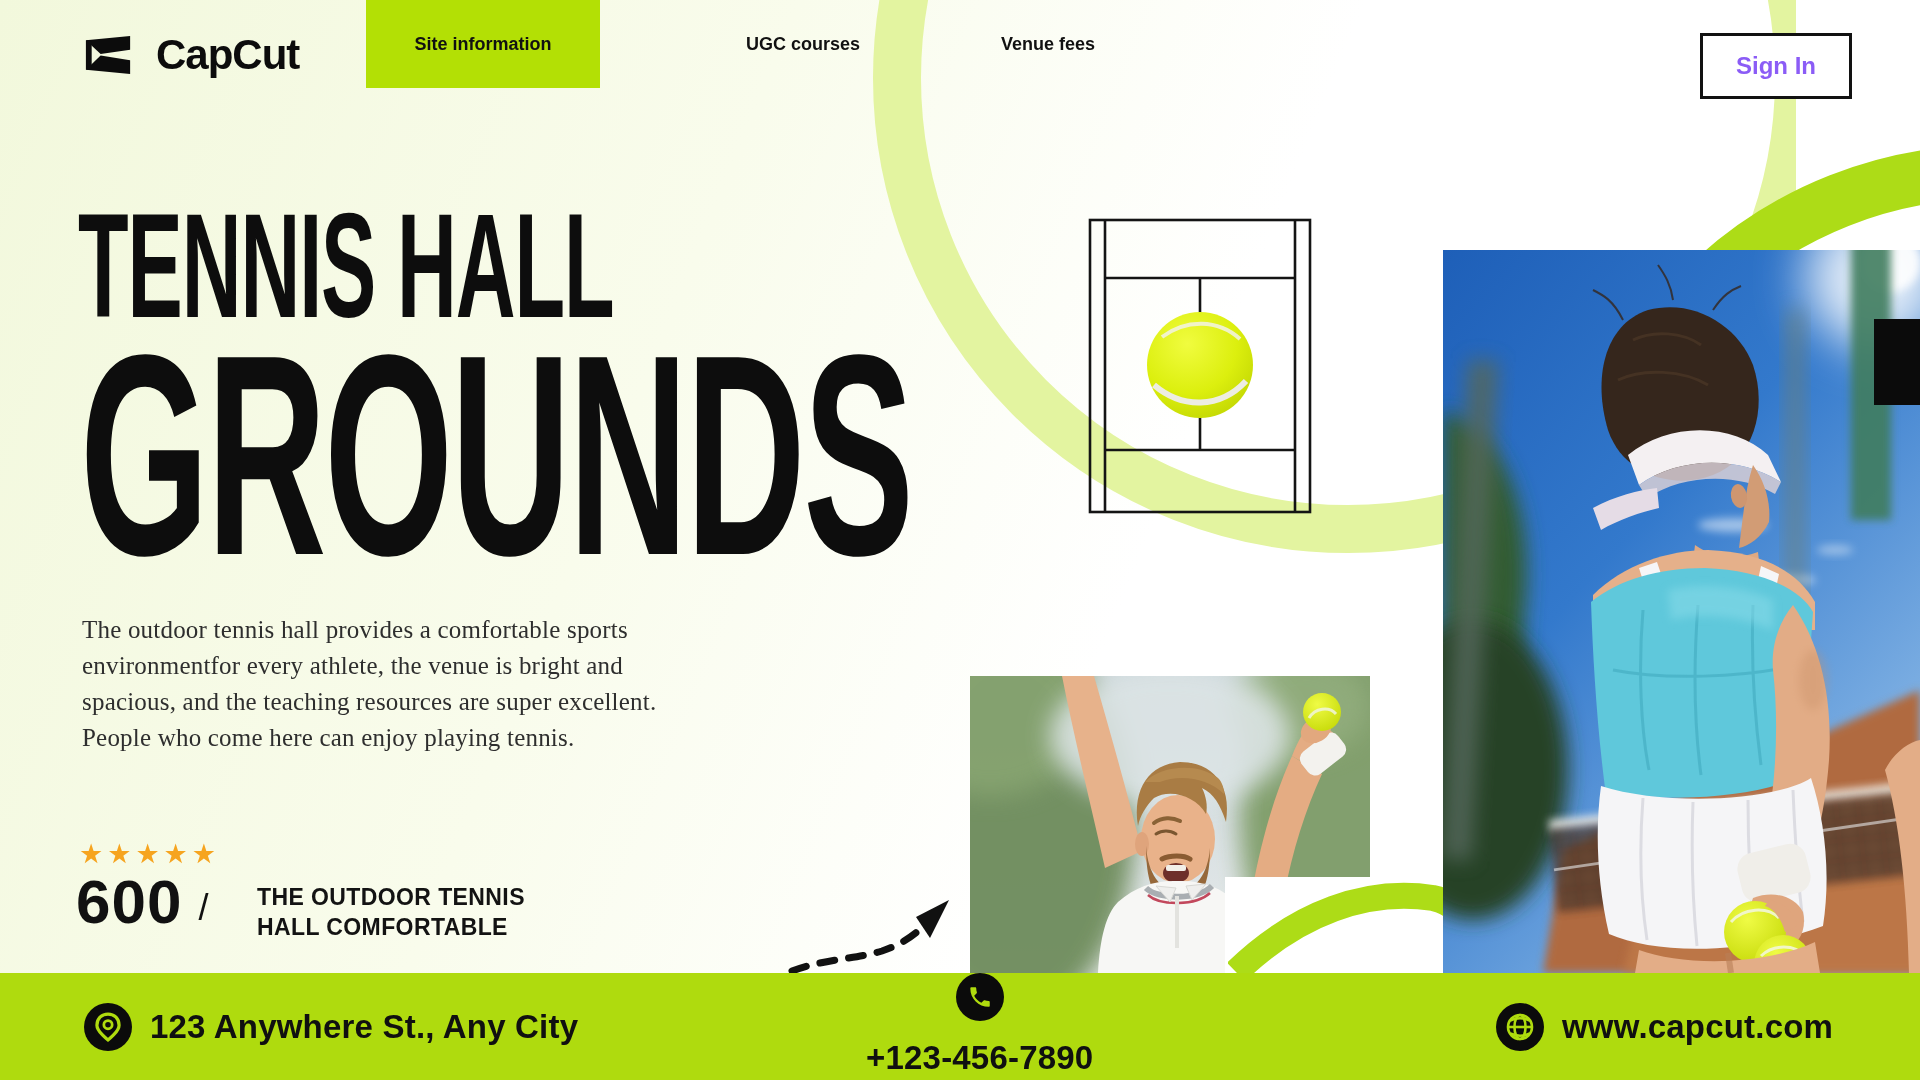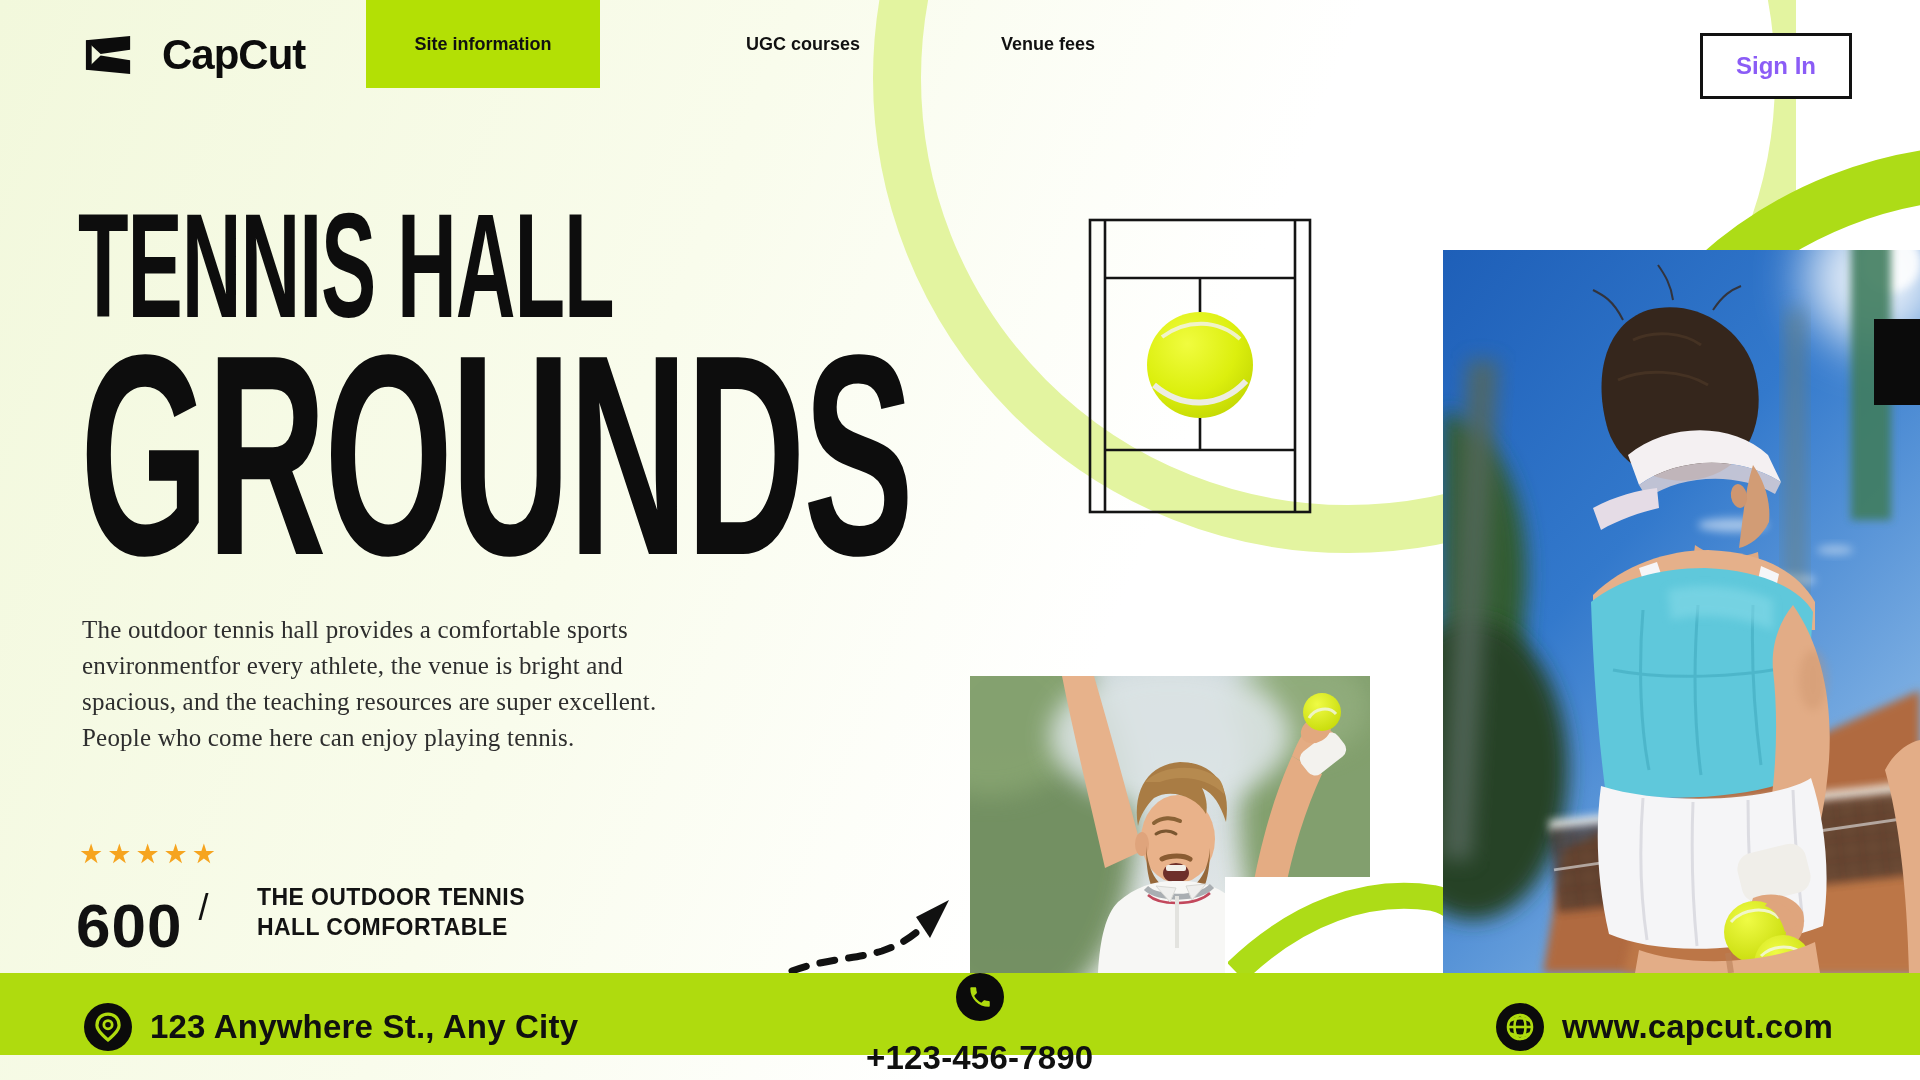--- a/index.html
+++ b/index.html
@@ -9,48 +9,48 @@
 
   
   #pale-ring{left:873px;top:-397px;width:854px;height:854px;border-radius:50%;
              border:48px solid #E3F4A0;clip-path:inset(0 27px 0 0);}
   #bright-arch{left:1555px;top:145px;width:760px;height:760px;border-radius:50%;
                border:54px solid #ADDC17;}
   #black-square{left:1874px;top:319px;width:46px;height:86px;background:#0B0B0B;}
   #white-box{left:1225px;top:877px;width:218px;height:97px;background:#FFFFFF;}
 
   
-  #nav-logo{left:80px;top:30px;height:50px;display:flex;align-items:center;gap:26px;}
+  #nav-logo{left:80px;top:30px;height:50px;display:flex;align-items:center;gap:20px;}
   #brand-text{font-size:42px;font-weight:700;color:#0C0C0C;letter-spacing:-1px;}
   #nav-item-0{left:366px;top:0;width:234px;height:88px;background:#B3E005;
               display:flex;align-items:center;justify-content:center;}
   .nav-label{font-size:18px;font-weight:700;color:#111;}
   #nav-item-1{left:728px;top:0;width:150px;height:88px;display:flex;align-items:center;justify-content:center;}
   #nav-item-2{left:955px;top:0;width:140px;height:88px;display:flex;align-items:center;justify-content:flex-end;}
   #signin-btn{left:1700px;top:33px;width:146px;height:60px;background:#fff;border:3px solid #121212;
               display:flex;align-items:center;justify-content:center;font-size:24px;font-weight:700;color:#8b5cf6;cursor:pointer;}
 
   
   .hero-title{font-weight:900;color:#0D0D0D;transform-origin:0 0;white-space:nowrap;line-height:1;}
   #title1{left:78px;top:192px;font-size:148px;transform:scaleX(0.56);letter-spacing:-2px;}
   #title2{left:80px;top:312px;font-size:286px;transform:scaleX(0.58);letter-spacing:-4px;}
   #hero-desc{left:82px;top:612px;font-size:25px;line-height:36px;color:#2E2E2E;white-space:pre-line;letter-spacing:0.2px;font-family:Liberation Serif, serif;}
   #stars{left:79px;top:838px;font-size:27px;color:#F6A41F;letter-spacing:4px;}
   #rating-row{left:76px;top:873px;display:flex;align-items:flex-start;}
-  #rating-value{font-size:62px;font-weight:700;color:#111;line-height:58px;letter-spacing:1px;margin-top:24px;}
+  #rating-value{font-size:62px;font-weight:700;color:#111;line-height:58px;letter-spacing:1px;}
   #rating-sep{font-size:36px;font-weight:400;color:#111;margin:14px 0 0 16px;}
   #rating-label{left:257px;top:882px;font-size:23px;font-weight:700;line-height:30px;color:#131313;
                 white-space:pre-line;letter-spacing:0.4px;}
 
   
   #man-photo{left:970px;top:676px;width:400px;height:297px;overflow:hidden;}
   #woman-photo{left:1443px;top:250px;width:477px;height:723px;overflow:hidden;}
 
   
-  #footer{left:0;top:973px;width:1920px;height:82px;background:#AFDB0E;}
+  #footer{left:0;top:973px;width:1920px;height:107px;background:#AFDB0E;}
   .f-item{position:absolute;top:0;height:107px;display:flex;align-items:center;gap:18px;cursor:pointer;}
   #f-item-0{left:84px;} #f-item-1{left:866px;flex-direction:column;} #f-item-2{left:1496px;}
   .f-text{font-size:33px;font-weight:700;color:#101010;letter-spacing:0.2px;}
 </style>
 </head>
 <body>
 
 <div id="stage">
 
   <div class="abs" id="pale-ring"></div>

